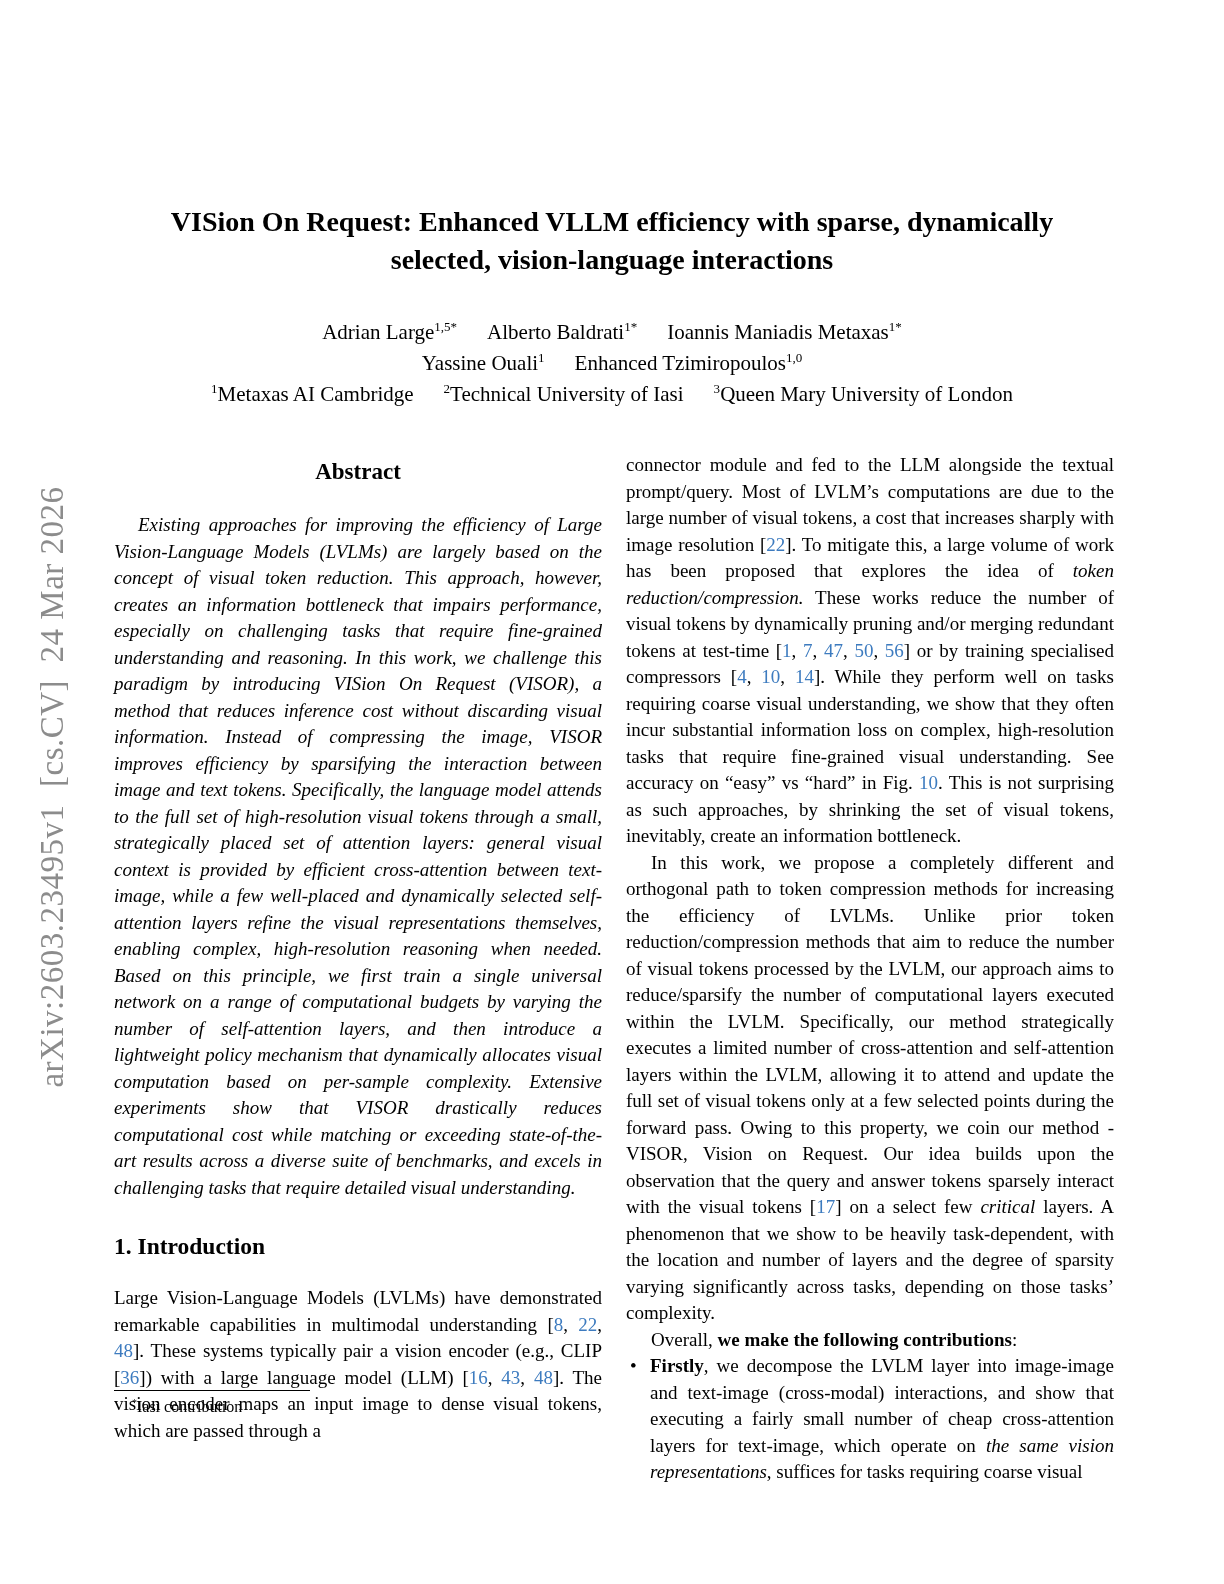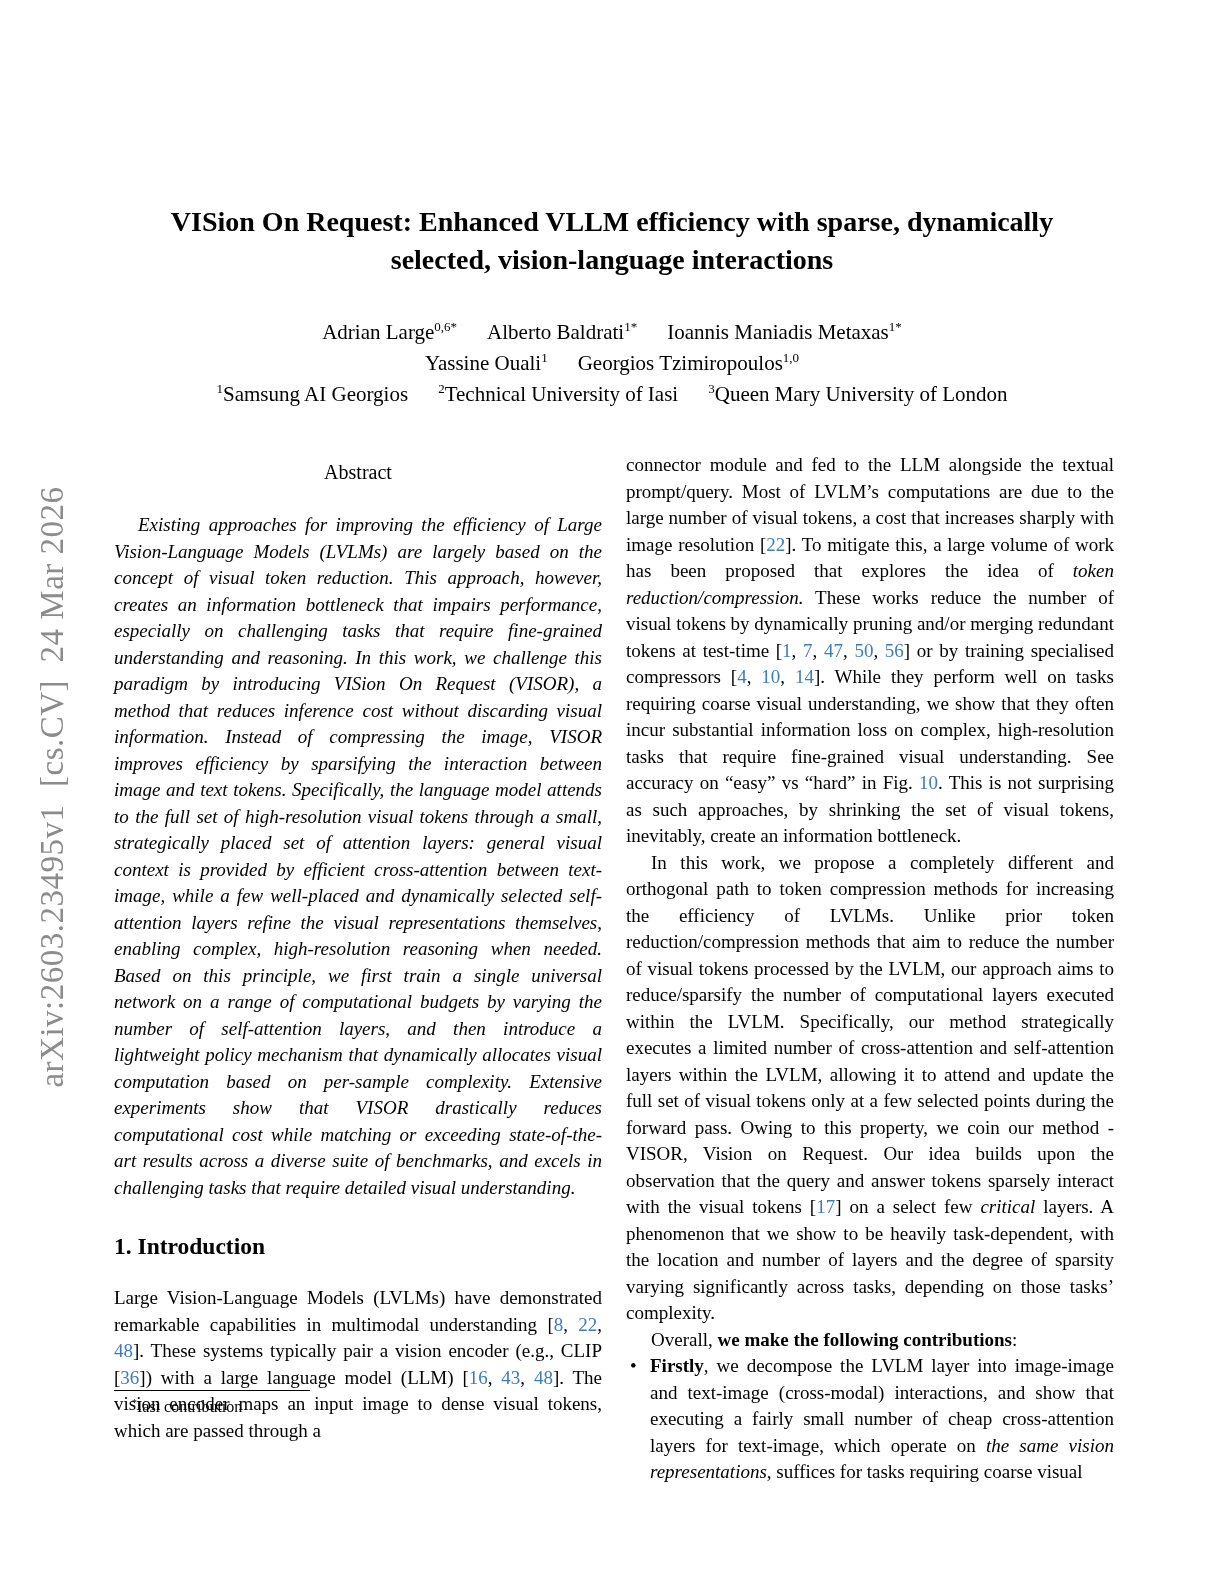--- a/index.html
+++ b/index.html
@@ -36,21 +36,21 @@
   .seg-l { color:#3d7bbf; }
   .col {
     position:absolute; width:488px;
     font-size:19px; line-height:26.5px;
     text-align:justify;
     hyphens:auto; -webkit-hyphens:auto;
   }
   .col-left { left:114px; top:458px; }
   .col-right { left:626px; top:452px; }
   .abstract-heading {
-    text-align:center; font-weight:normal; font-size:20px;
+    text-align:center; font-weight:bold; font-size:23px;
     margin:0 0 26px 0; line-height:28px;
   }
   .abstract-text { margin:0; font-style:italic; text-indent:24px; }
   .section-heading {
     font-weight:bold; font-size:23.5px; line-height:30px;
     margin:30px 0 24px 0; text-align:left;
   }
   p.body-par { margin:0; }
   p.indent { text-indent:25px; }
   .footnote {
@@ -73,23 +73,23 @@
 <div class="page">
 
   <div class="watermark">arXiv:2603.23495v1&nbsp; [cs.CV]&nbsp; 24 Mar 2026</div>
 
   <div class="title-block">
     <div>VISion On Request: Enhanced VLLM efficiency with sparse, dynamically</div>
     <div>selected, vision-language interactions</div>
   </div>
 
   <div class="authors-block">
-    <div><span class="seg-n">Adrian Large</span><span class="seg-sup">0,6*</span><span class="seg-gap"></span><span class="seg-n">Alberto Baldrati</span><span class="seg-sup">1*</span><span class="seg-gap"></span><span class="seg-n">Ioannis Maniadis Metaxas</span><span class="seg-sup">1*</span></div>
-    <div><span class="seg-n">Yassine Ouali</span><span class="seg-sup">1</span><span class="seg-gap"></span><span class="seg-n">Georgios Tzimiropoulos</span><span class="seg-sup">1,0</span></div>
-    <div><span class="seg-sup">1</span><span class="seg-n">Samsung AI Georgios</span><span class="seg-gap"></span><span class="seg-sup">2</span><span class="seg-n">Technical University of Iasi</span><span class="seg-gap"></span><span class="seg-sup">3</span><span class="seg-n">Queen Mary University of London</span></div>
+    <div><span class="seg-n">Adrian Large</span><span class="seg-sup">1,5*</span><span class="seg-gap"></span><span class="seg-n">Alberto Baldrati</span><span class="seg-sup">1*</span><span class="seg-gap"></span><span class="seg-n">Ioannis Maniadis Metaxas</span><span class="seg-sup">1*</span></div>
+    <div><span class="seg-n">Yassine Ouali</span><span class="seg-sup">1</span><span class="seg-gap"></span><span class="seg-n">Enhanced Tzimiropoulos</span><span class="seg-sup">1,0</span></div>
+    <div><span class="seg-sup">1</span><span class="seg-n">Metaxas AI Cambridge</span><span class="seg-gap"></span><span class="seg-sup">2</span><span class="seg-n">Technical University of Iasi</span><span class="seg-gap"></span><span class="seg-sup">3</span><span class="seg-n">Queen Mary University of London</span></div>
   </div>
 
   <div class="col col-left">
     <h2 class="abstract-heading">Abstract</h2>
     <p class="abstract-text">Existing approaches for improving the efficiency of Large Vision-Language Models (LVLMs) are largely based on the concept of visual token reduction. This approach, however, creates an information bottleneck that impairs performance, especially on challenging tasks that require fine-grained understanding and reasoning. In this work, we challenge this paradigm by introducing VISion On Request (VISOR), a method that reduces inference cost without discarding visual information. Instead of compressing the image, VISOR improves efficiency by sparsifying the interaction between image and text tokens. Specifically, the language model attends to the full set of high-resolution visual tokens through a small, strategically placed set of attention layers: general visual context is provided by efficient cross-attention between text-image, while a few well-placed and dynamically selected self-attention layers refine the visual representations themselves, enabling complex, high-resolution reasoning when needed. Based on this principle, we first train a single universal network on a range of computational budgets by varying the number of self-attention layers, and then introduce a lightweight policy mechanism that dynamically allocates visual computation based on per-sample complexity. Extensive experiments show that VISOR drastically reduces computational cost while matching or exceeding state-of-the-art results across a diverse suite of benchmarks, and excels in challenging tasks that require detailed visual understanding.</p>
     <h2 class="section-heading">1. Introduction</h2>
     <p class="body-par"><span class="seg-n">Large Vision-Language Models (LVLMs) have demonstrated remarkable capabilities in multimodal understanding [</span><span class="seg-l">8</span><span class="seg-n">, </span><span class="seg-l">22</span><span class="seg-n">, </span><span class="seg-l">48</span><span class="seg-n">].  These systems typically pair a vision encoder (e.g., CLIP [</span><span class="seg-l">36</span><span class="seg-n">]) with a large language model (LLM) [</span><span class="seg-l">16</span><span class="seg-n">, </span><span class="seg-l">43</span><span class="seg-n">, </span><span class="seg-l">48</span><span class="seg-n">].  The vision encoder maps an input image to dense visual tokens, which are passed through a</span></p>
   </div>
 
   <div class="footnote">

